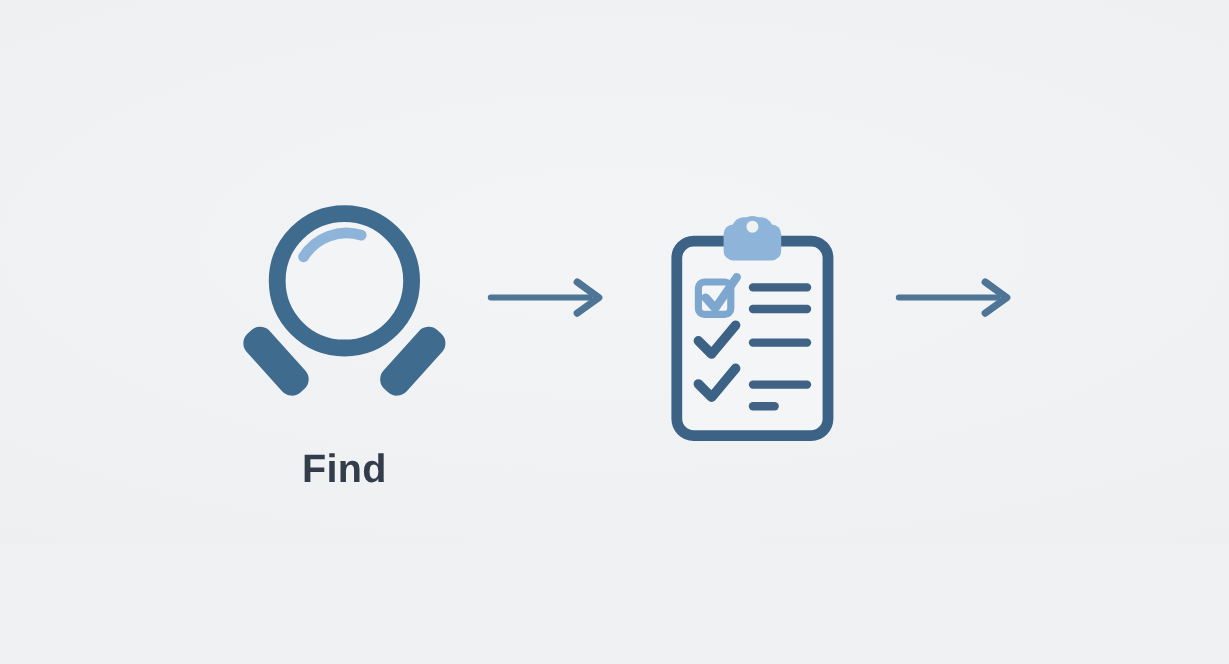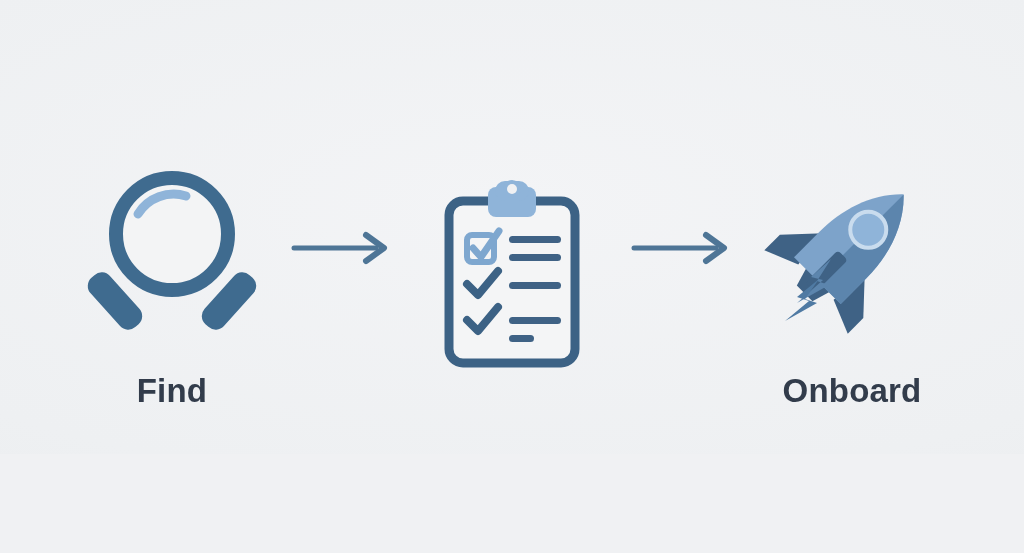--- a/index.html
+++ b/index.html
@@ -136,52 +136,15 @@
 
     <div class="connector">
       <span>
         <svg width="104" height="34" viewBox="0 0 104 34" aria-hidden="true">
           <line x1="4" y1="17" x2="86" y2="17" stroke="#4e7596" stroke-width="5" stroke-linecap="round"></line>
           <polyline points="76,4 94,17 76,30" fill="none" stroke="#4e7596" stroke-width="6" stroke-linecap="round" stroke-linejoin="round"></polyline>
         </svg>
       </span>
     </div>
 
-    <div class="step">
-      <div class="step-icon">
-        <svg width="170" height="170" viewBox="0 0 170 170" aria-hidden="true">
-          <g transform="rotate(45 85 85)">
-
-            <path d="M 56 96 L 26 128 L 26 150 L 60 136 Z" fill="#3f6285"></path>
-
-            <path d="M 114 96 L 144 128 L 144 150 L 110 136 Z" fill="#3f6285"></path>
-
-            <path d="M 68 132 L 102 132 L 96 152 L 74 152 Z" fill="#3f6285"></path>
-
-            <path d="M 85 12
-                     C 108 34, 118 66, 118 98
-                     L 118 134
-                     L 52 134
-                     L 52 98
-                     C 52 66, 62 34, 85 12 Z" fill="#7da3ca"></path>
-
-            <path d="M 85 12
-                     C 108 34, 118 66, 118 98
-                     L 118 134
-                     L 85 134 Z" fill="#5c85ad"></path>
-
-            <circle cx="85" cy="62" r="18" fill="#8fb4d9"></circle>
-            <circle cx="85" cy="62" r="18" fill="none" stroke="#c9dcee" stroke-width="4"></circle>
-
-            <rect x="78" y="98" width="14" height="46" rx="4" fill="#3f6285"></rect>
-          </g>
-
-          <g>
-            <path d="M 64 98 L 44 116 L 56 119 L 30 142 L 62 124 L 50 120 Z" fill="#5c85ad"></path>
-            <path d="M 52 118 L 30 136 L 42 140 L 18 160 L 50 142 L 38 138 Z" fill="#4f7aa3"></path>
-          </g>
-        </svg>
-      </div>
-      <div class="step-label">Onboard</div>
-    </div>
 
   </div>
 </div>
 
 </body></html>

